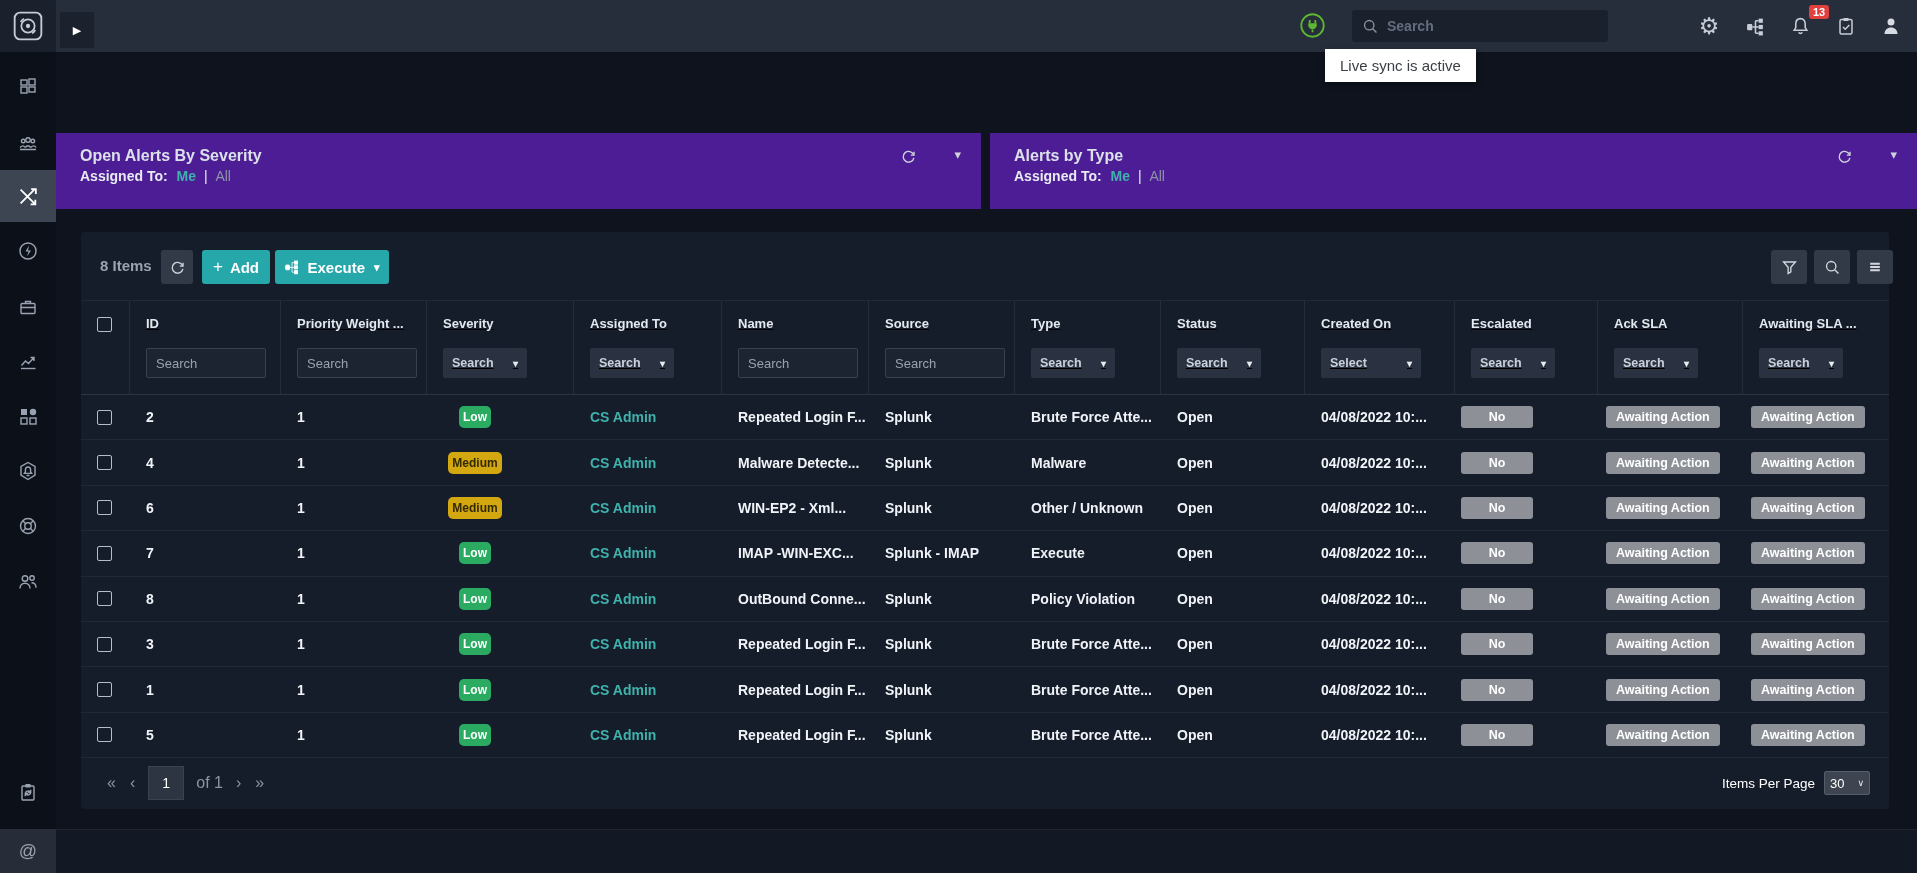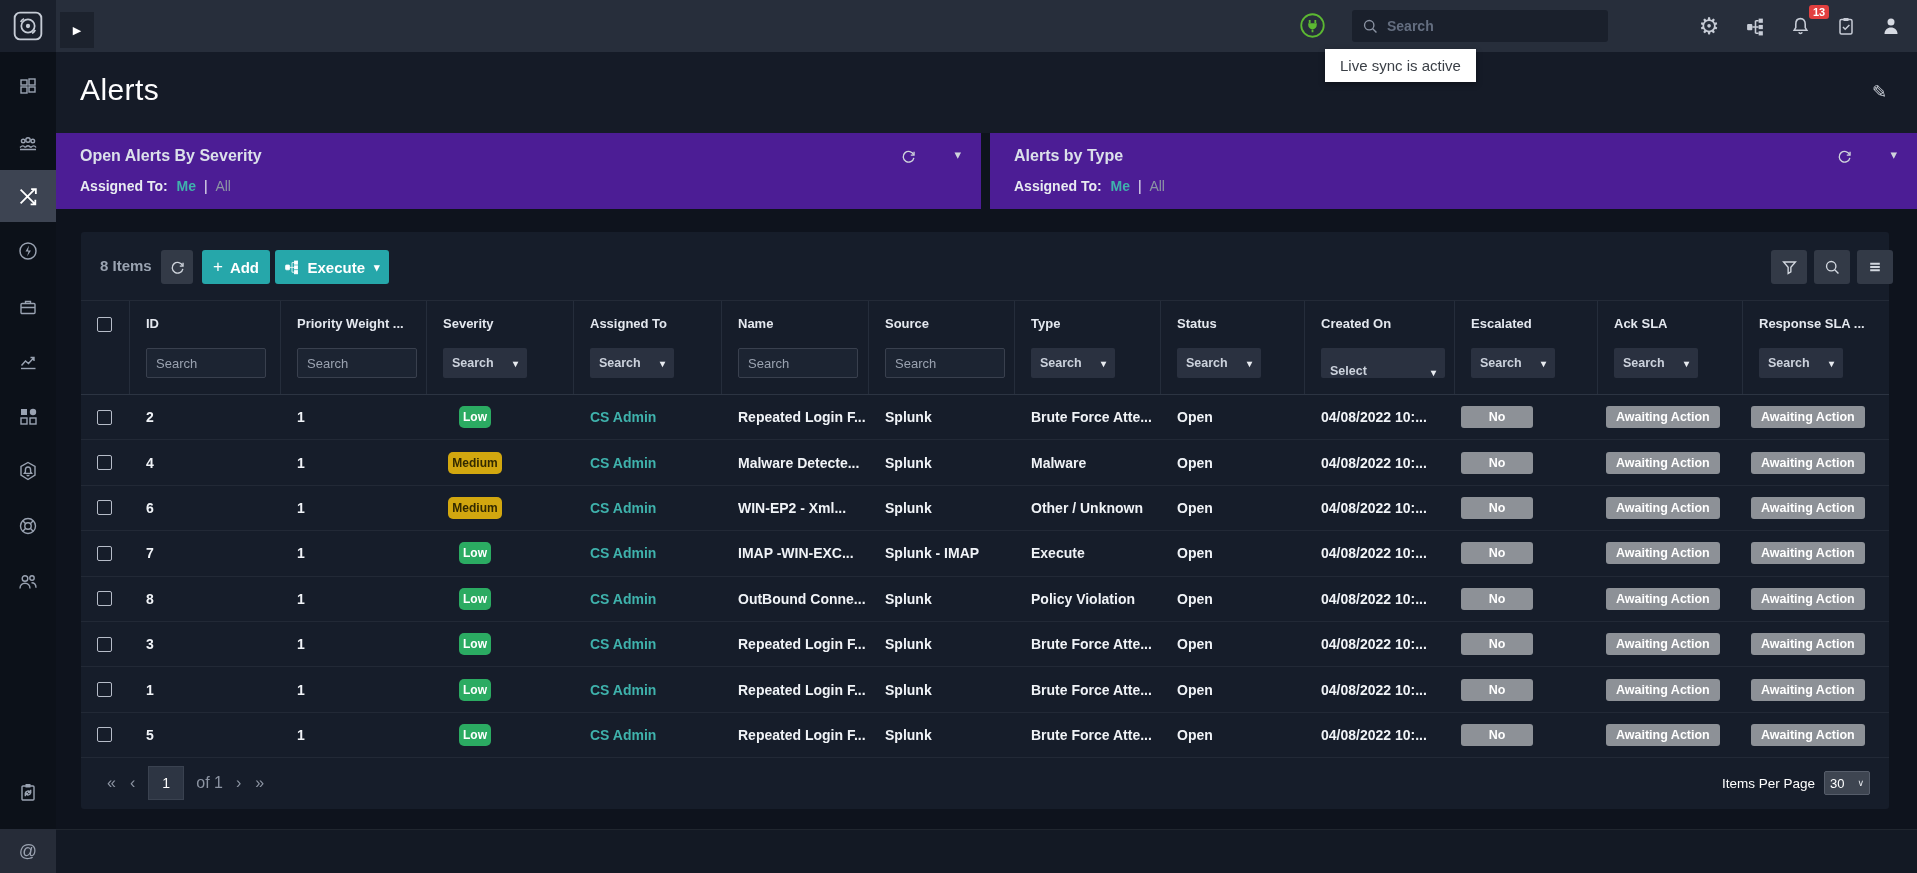--- a/index.html
+++ b/index.html
@@ -39,21 +39,21 @@
   
   .title-band { position:absolute; left:56px; top:52px; width:1861px; height:81px; background:#151b27; }
   .page-title { position:absolute; left:24px; top:21px; font-size:30px; color:#fdfdfe; letter-spacing:.4px; }
   .edit-pencil { position:absolute; right:30px; top:29px; color:#ccd1d9; font-size:18px; cursor:pointer; }
 
   
   .panel { position:absolute; top:133px; height:76px; background:#4c1d95; }
   .panel-1 { left:56px; width:925px; }
   .panel-2 { left:990px; width:927px; }
   .panel-title { position:absolute; left:24px; top:14px; font-size:16px; font-weight:700; color:#dbe0ea; }
-  .panel-assigned { position:absolute; left:24px; top:45px; font-size:14px; color:#e8ebf1; font-weight:700; }
+  .panel-assigned { position:absolute; left:24px; top:35px; font-size:14px; color:#e8ebf1; font-weight:700; }
   .panel-assigned .me { color:#3fb2ac; font-weight:600; }
   .panel-assigned .sep { color:#e8ebf1; font-weight:400; padding:0 4px; }
   .panel-assigned .all { color:#8c95a4; font-weight:400; }
   .panel-refresh { position:absolute; right:64px; top:15px; cursor:pointer; }
   .panel-refresh svg, .btn-refresh svg { stroke:#cfd4dc; fill:none; stroke-width:1.6; }
   .panel-caret { position:absolute; right:20px; top:14px; color:#cfd4dc; font-size:13px; cursor:pointer; }
 
   
   .card { position:absolute; left:81px; top:232px; width:1808px; height:577px; background:#161d2a; border-radius:3px; }
   .card-toolbar { position:relative; height:68px; }
@@ -67,31 +67,31 @@
   .btn-exec svg { stroke:#fff; fill:#fff; stroke-width:1; }
   .btn-exec .caret { font-size:11px; margin-left:2px; }
   .plus-glyph { font-size:17px; font-weight:400; }
   .tool-right { position:absolute; top:18px; width:36px; height:34px; background:#333a47; border-radius:3px;
                 display:flex; align-items:center; justify-content:center; cursor:pointer; }
   .tool-right svg { stroke:#d3d8e0; fill:none; stroke-width:1.6; }
   .tr-filter { left:1690px; } .tr-search { left:1733px; } .tr-menu { left:1776px; }
 
   .grid-cols { display:grid; grid-template-columns:49px 151px 146px 147px 148px 147px 146px 146px 144px 150px 143px 145px 146px; }
   .thead { border-top:1px solid #232a37; border-bottom:1px solid #2c3442; height:95px; }
-  .th { border-right:1px solid #252d3b; padding:15px 8px 0 16px; }
+  .th { border-right:1px solid #252d3b; padding:15px 8px 0 16px;text-decoration:underline; }
   .th:last-child { border-right:none; }
   .th-label { font-size:13px; font-weight:700; color:#e4e8ef; white-space:nowrap; overflow:hidden; }
   .th-filter { margin-top:17px; }
   .filter-input { width:120px; height:30px; background:#1c2432; border:1px solid #39404e; border-radius:2px;
                   color:#cfd4dd; font-size:13px; padding:0 9px; outline:none; font-family:"Liberation Sans",sans-serif; }
   .filter-input::placeholder { color:#9aa2b0; }
   .filter-select { width:84px; height:30px; background:#2a3140; border-radius:2px; display:flex; align-items:center;
                    justify-content:space-between; padding:0 9px; color:#ccd2dc; font-size:12.5px; font-weight:600; cursor:pointer; }
   .filter-select .caret { color:#e8ebf0; font-size:10px; }
-  .filter-select.wide { width:124px;align-items:flex-end; }
+  .filter-select.wide { width:100px; }
   .cb { display:inline-block; width:15px; height:15px; border:1.5px solid #b6bcc8; border-radius:2px; cursor:pointer; }
   .th .cb { margin-top:1px; }
 
   .trow { height:45.4px; border-bottom:1px solid #222936; align-items:center; font-size:14px; font-weight:600;
           color:#f0f3f7; cursor:pointer; }
   .td { padding-left:16px; white-space:nowrap; overflow:hidden; }
   .td-cb { padding-left:16px; display:flex; align-items:center; }
   .td-sev { padding-left:0; width:96px; text-align:center; }
   .badge { display:inline-block; font-size:12px; font-weight:700; padding:4px 4px; border-radius:5px; }
   .sev-low { background:#2bab62; color:#ffffff; }
@@ -262,26 +262,20 @@
     <div class="tb-icon" style="left:1822px">
       <svg width="20" height="20" viewBox="0 0 20 20">
         <circle cx="10" cy="6" r="3.5" fill="#d6dae2" stroke="none"></circle>
         <path d="M3.5 18 c0 -4.2 2.9 -6.6 6.5 -6.6 s6.5 2.4 6.5 6.6 Z" fill="#d6dae2" stroke="none"></path>
       </svg>
     </div>
   </div>
 
   <div class="tooltip">Live sync is active</div>
 
-  <div class="title-band">
-    <div class="page-title">Alerts</div>
-    <div class="edit-pencil">
-      <span>✎</span>
-    </div>
-  </div>
 
   <div class="panel panel-1">
     <div class="panel-title">Open Alerts By Severity</div>
     <div class="panel-assigned">
       <span>Assigned To:</span>
       <span class="me" style="padding-left:5px">Me</span>
       <span class="sep">|</span>
       <span class="all">All</span>
     </div>
     <div class="panel-refresh">
@@ -435,21 +429,21 @@
         <div class="th">
           <div class="th-label">Ack SLA</div>
           <div class="th-filter">
             <div class="filter-select">
               <span>Search</span>
               <span class="caret">▾</span>
             </div>
           </div>
         </div>
         <div class="th">
-          <div class="th-label">Response SLA  ...</div>
+          <div class="th-label">Awaiting SLA  ...</div>
           <div class="th-filter">
             <div class="filter-select">
               <span>Search</span>
               <span class="caret">▾</span>
             </div>
           </div>
         </div>
       </div>
 
     <div id="tbody">

